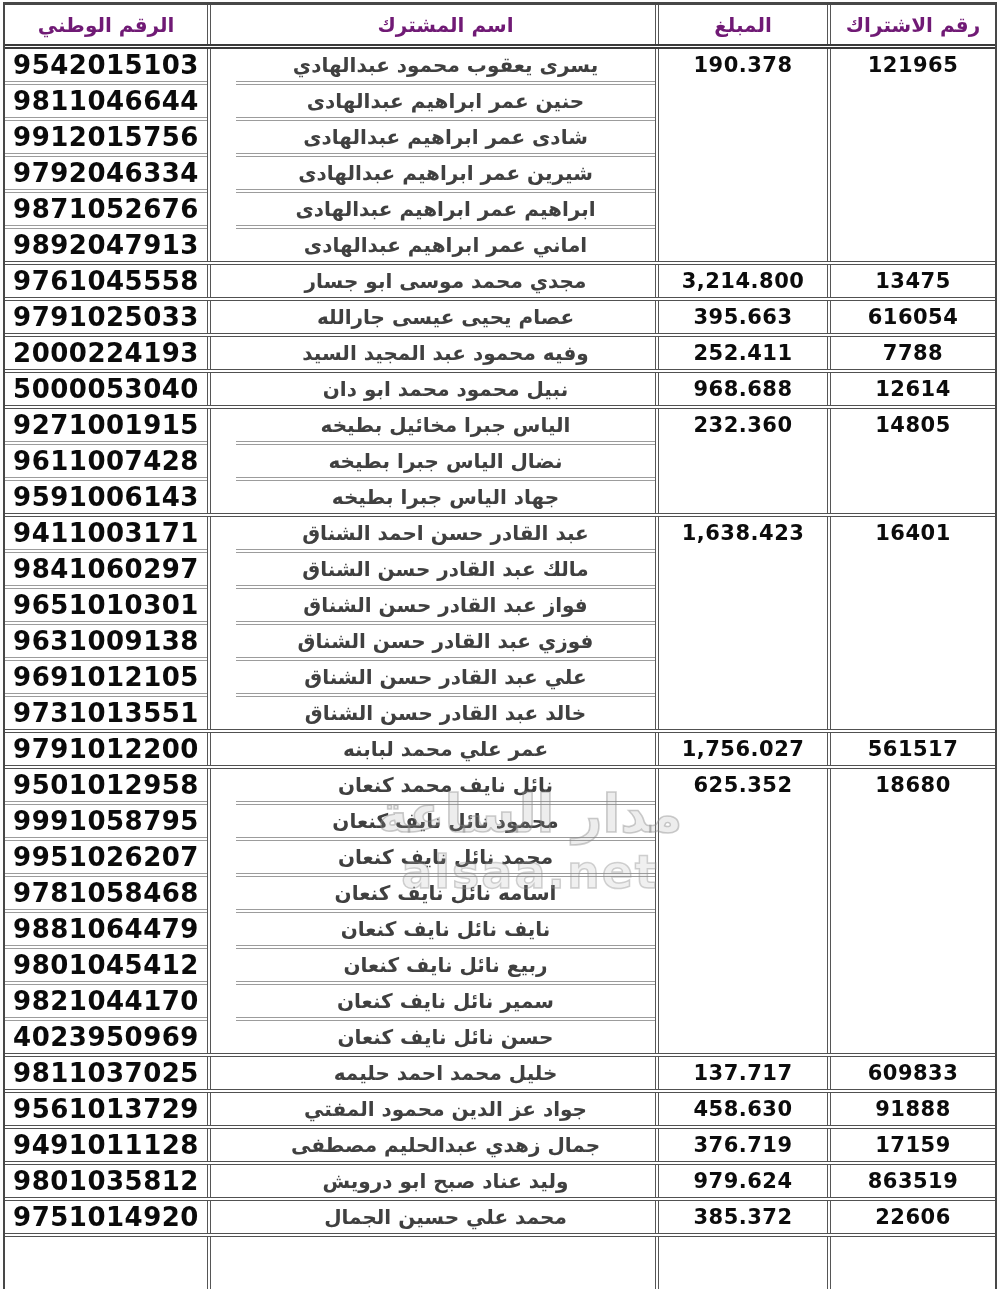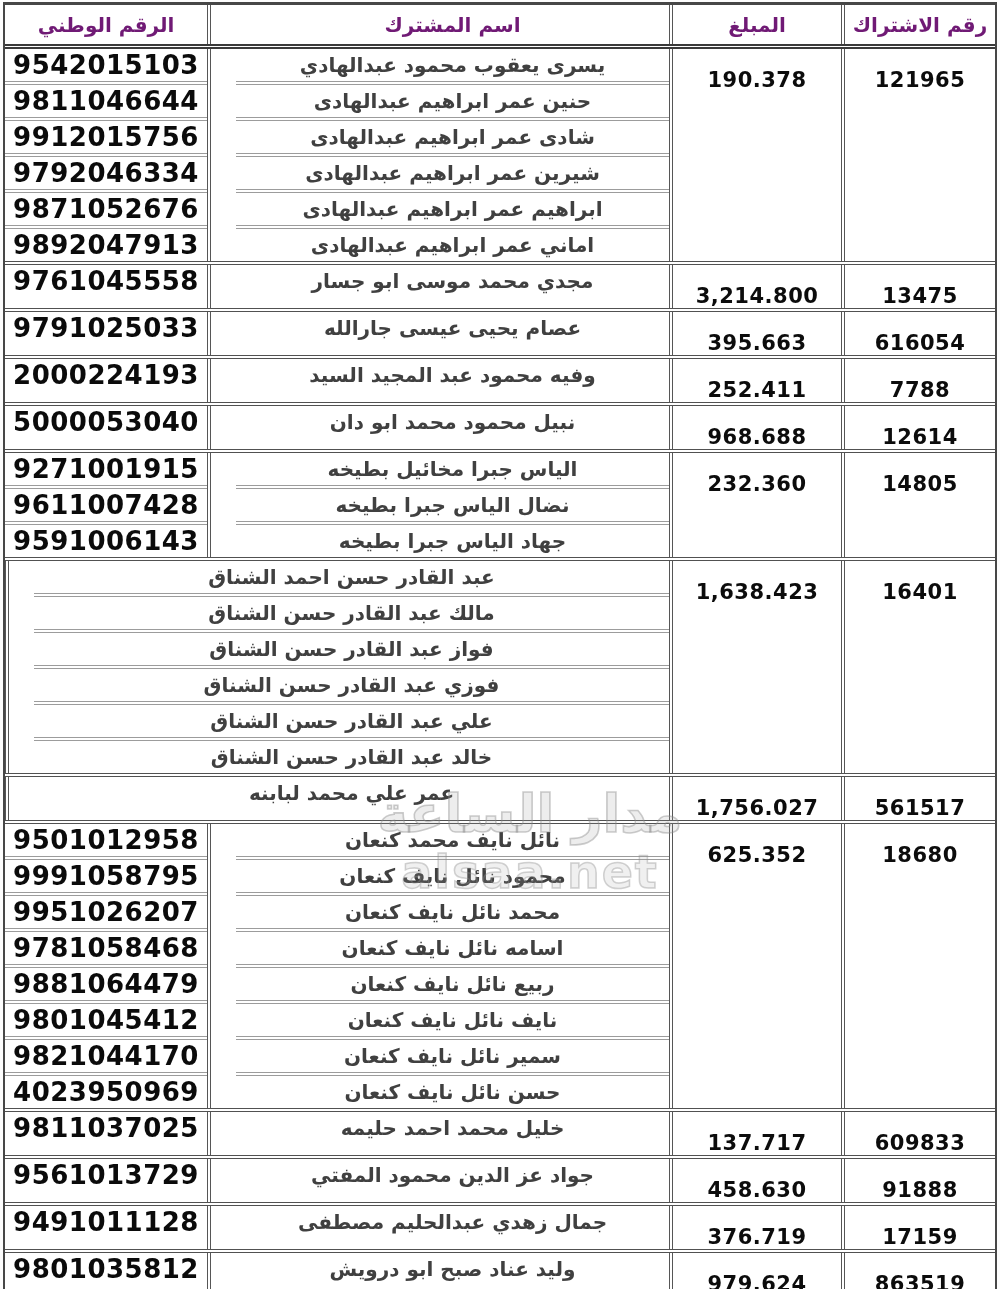--- a/index.html
+++ b/index.html
@@ -9,37 +9,37 @@
   }
   .page{position:relative;width:1000px;height:1289px;background:#fdfdfd;}
   .sheet{
     position:absolute;top:2px;left:3px;width:994px;
     background:#fff;direction:rtl;
     border:2px solid #474747;border-top-width:3px;border-bottom:none;
     box-sizing:border-box;
   }
   .flexrow{display:flex;}
   
-  .col-sub{width:154px;box-sizing:border-box;}
+  .col-sub{width:168px;box-sizing:border-box;}
   .col-amt{width:172px;box-sizing:border-box;}
   .col-name{flex:1;box-sizing:border-box;padding-left:25px;}
   .col-nat{width:202px;box-sizing:border-box;}
   
   .col-sub,.col-amt,.col-name{border-left:4px double #565656;}
   
   .header{height:44px;box-sizing:border-box;border-bottom:5px double #3a3a3a;}
   .hcell{
     display:flex;align-items:center;justify-content:center;
     font-weight:bold;font-size:20px;color:#701a75;
   }
   
   .table-group{display:flex;border-bottom:4px double #515151;}
   .span-cell{
     display:flex;justify-content:center;align-items:flex-start;
-    padding-top:19px;font-weight:bold;font-size:21px;color:#0c0c0c;
+    padding-top:4px;font-weight:bold;font-size:21px;color:#0c0c0c;
     letter-spacing:.5px;
   }
   .stack{display:flex;flex-direction:column;}
   .m{
     height:36px;box-sizing:border-box;
     display:flex;align-items:center;justify-content:center;
     border-bottom:4px double #9c9c9c;
   }
   .m:last-child{height:32px;border-bottom:none;}
   .name-m{font-weight:bold;font-size:20px;color:#404040;}
@@ -154,38 +154,49 @@
           <div class="span-cell col-sub">16401</div>
           <div class="span-cell col-amt">1,638.423</div>
           <div class="stack col-name">
             <div class="m name-m">عبد القادر حسن احمد الشناق</div>
             <div class="m name-m">مالك عبد القادر حسن الشناق</div>
             <div class="m name-m">فواز عبد القادر حسن الشناق</div>
             <div class="m name-m">فوزي عبد القادر حسن الشناق</div>
             <div class="m name-m">علي عبد القادر حسن الشناق</div>
             <div class="m name-m">خالد عبد القادر حسن الشناق</div>
           </div>
+          <div class="stack col-nat">
+            <div class="m nat-m">9411003171</div>
+            <div class="m nat-m">9841060297</div>
+            <div class="m nat-m">9651010301</div>
+            <div class="m nat-m">9631009138</div>
+            <div class="m nat-m">9691012105</div>
+            <div class="m nat-m">9731013551</div>
+          </div>
         </div>
         <div class="table-group">
           <div class="span-cell col-sub">561517</div>
           <div class="span-cell col-amt">1,756.027</div>
           <div class="stack col-name">
             <div class="m name-m">عمر علي محمد لبابنه</div>
+          </div>
+          <div class="stack col-nat">
+            <div class="m nat-m">9791012200</div>
           </div>
         </div>
         <div class="table-group">
           <div class="span-cell col-sub">18680</div>
           <div class="span-cell col-amt">625.352</div>
           <div class="stack col-name">
             <div class="m name-m">نائل نايف محمد كنعان</div>
             <div class="m name-m">محمود نائل نايف كنعان</div>
             <div class="m name-m">محمد نائل نايف كنعان</div>
             <div class="m name-m">اسامه نائل نايف كنعان</div>
+            <div class="m name-m">نايف نائل نايف كنعان</div>
             <div class="m name-m">ربيع نائل نايف كنعان</div>
-            <div class="m name-m">نايف نائل نايف كنعان</div>
             <div class="m name-m">سمير نائل نايف كنعان</div>
             <div class="m name-m">حسن نائل نايف كنعان</div>
           </div>
           <div class="stack col-nat">
             <div class="m nat-m">9501012958</div>
             <div class="m nat-m">9991058795</div>
             <div class="m nat-m">9951026207</div>
             <div class="m nat-m">9781058468</div>
             <div class="m nat-m">9881064479</div>
             <div class="m nat-m">9801045412</div>

